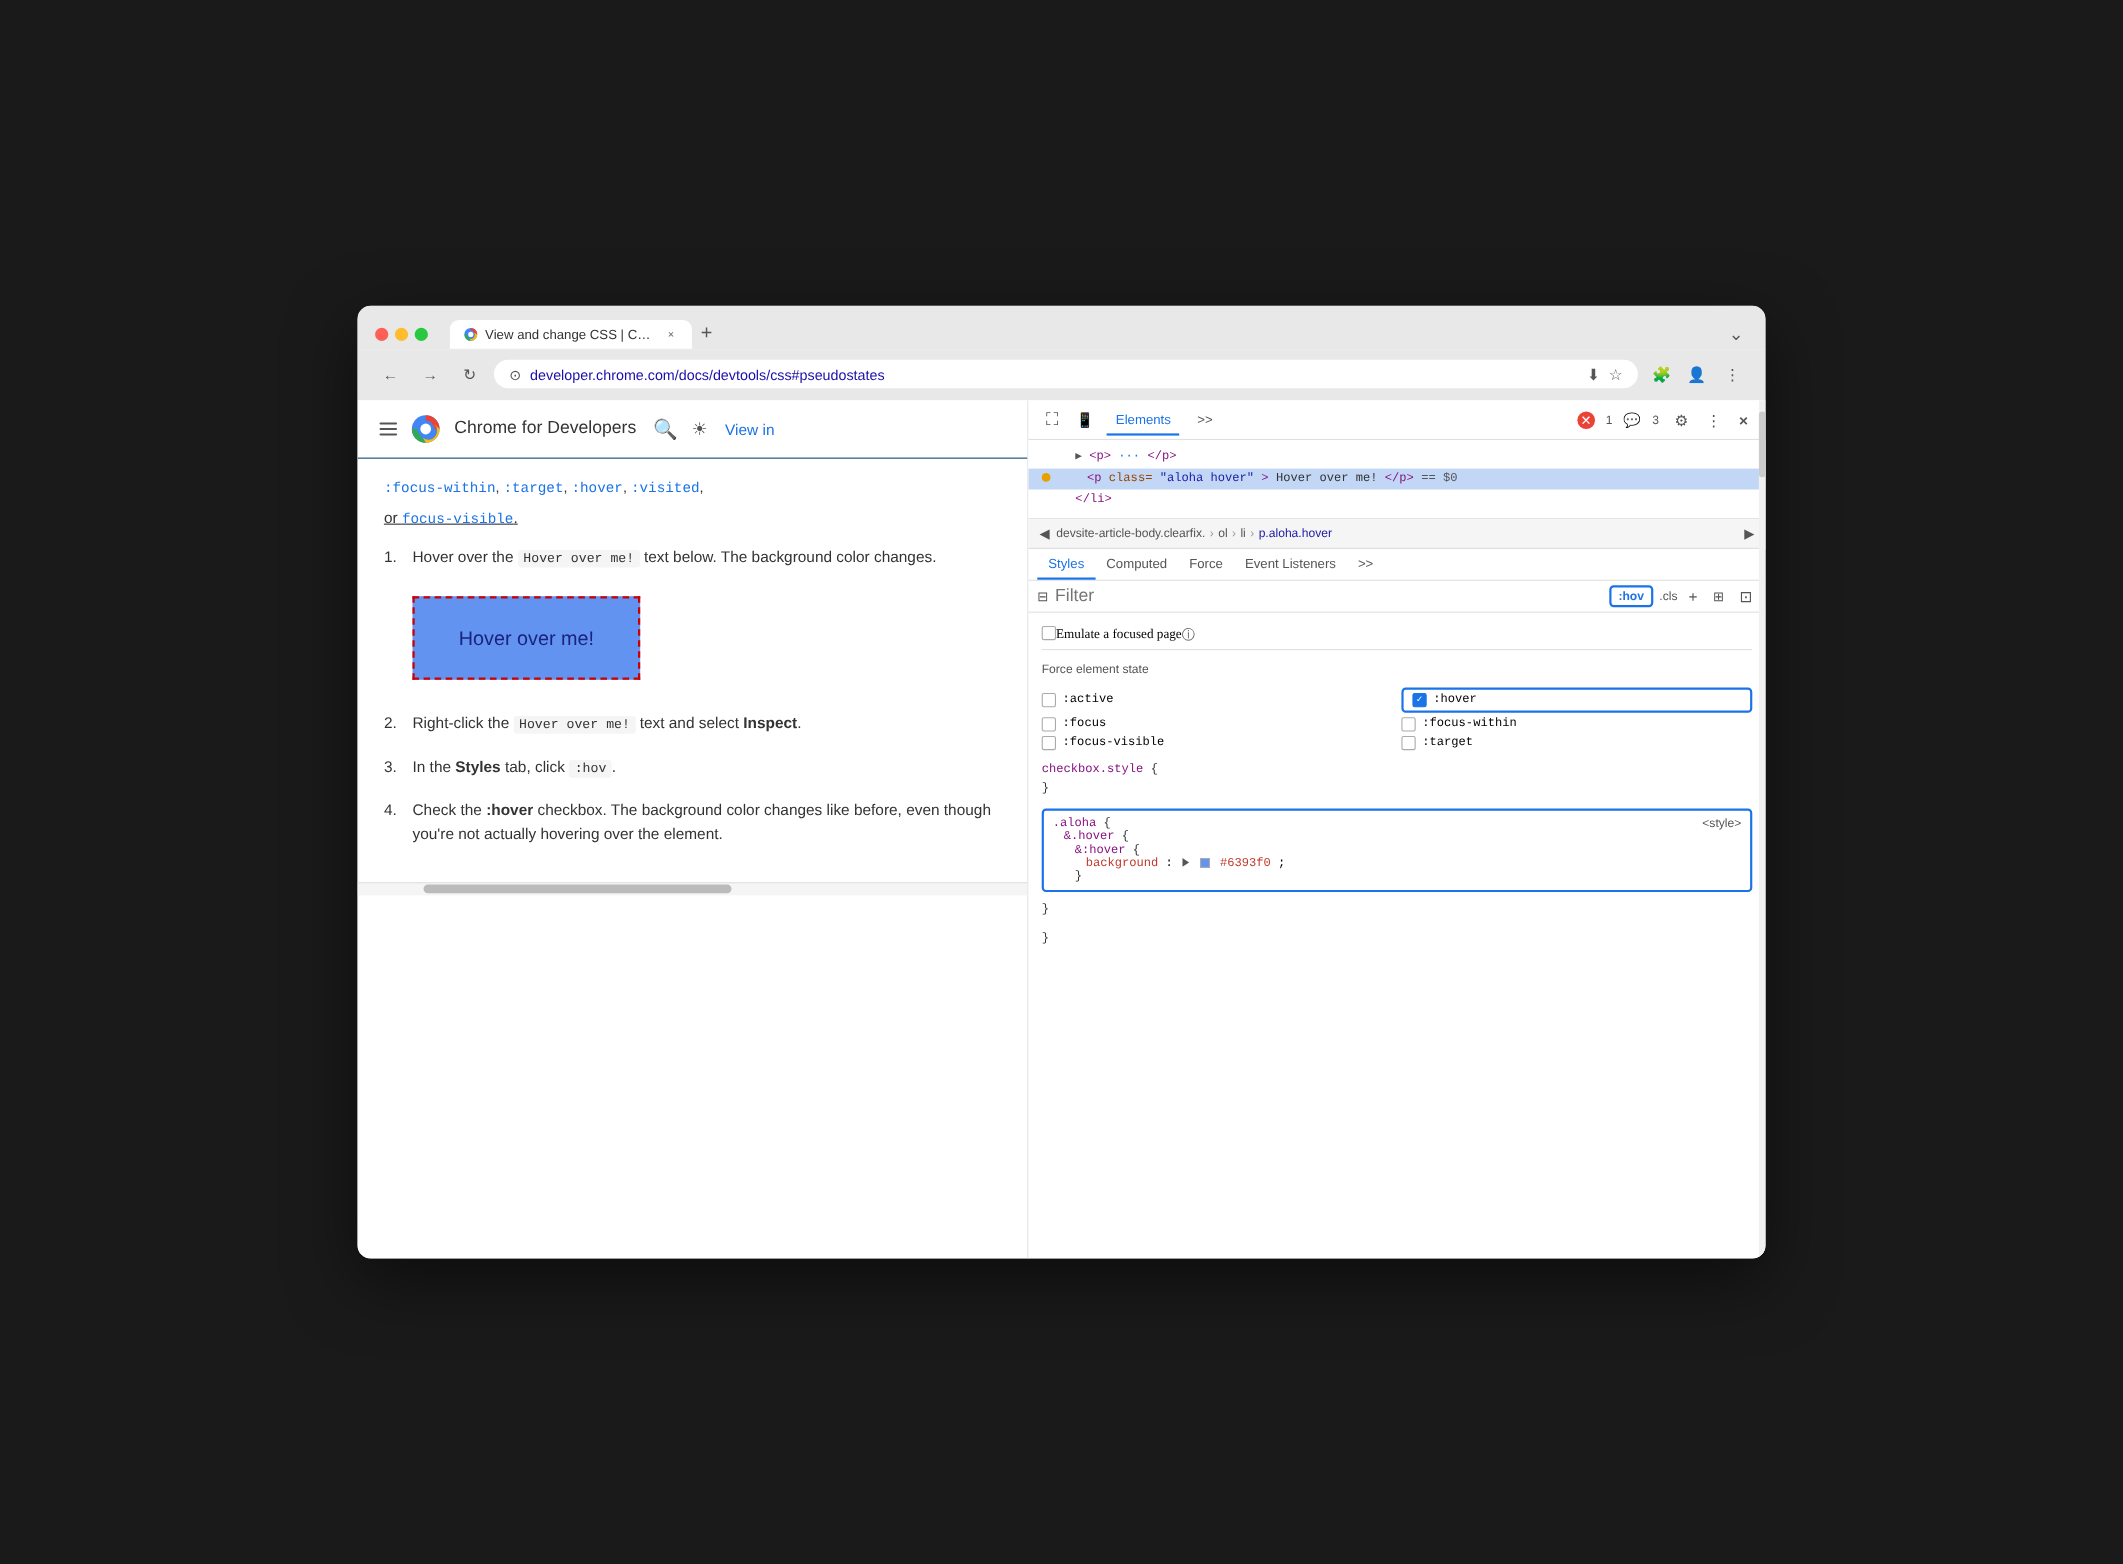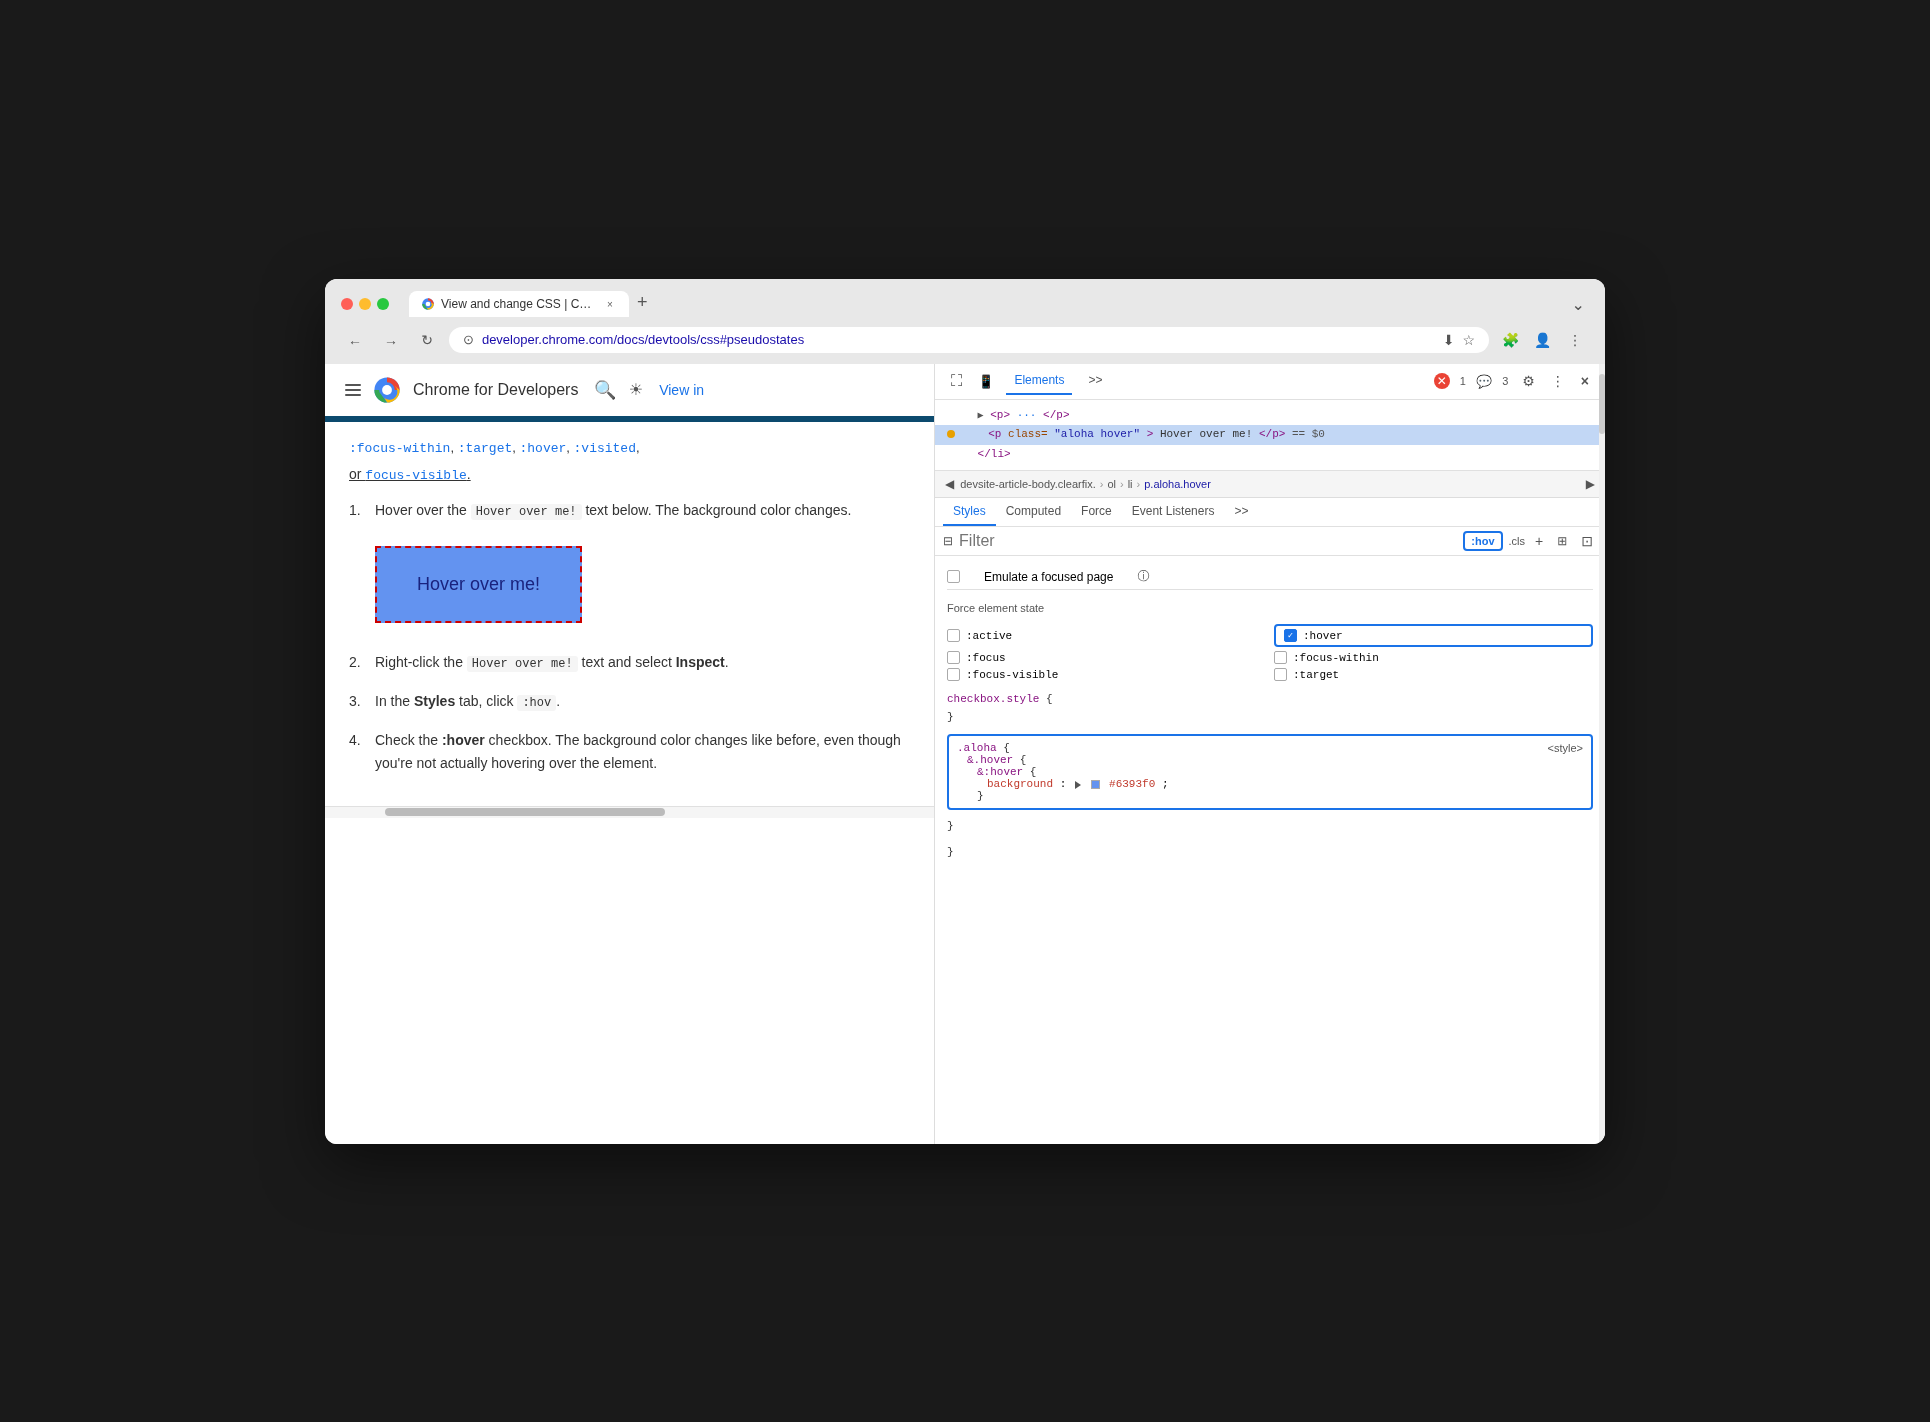--- a/index.html
+++ b/index.html
@@ -173,21 +173,21 @@
       background: #ffffff;
       overflow-y: auto;
       border-right: 1px solid #ddd;
     }
     
     .chrome-dev-header {
       display: flex;
       align-items: center;
       gap: 12px;
       padding: 12px 20px;
-      border-bottom: 6px solid #0c4a6e;
+      border-bottom: 1px solid #0c4a6e;
     }
     .hamburger {
       display: flex;
       flex-direction: column;
       gap: 3px;
       cursor: pointer;
     }
     .hamburger span {
       width: 16px;
       height: 2px;
@@ -459,26 +459,25 @@
     
     .styles-panel {
       flex: 1;
       overflow-y: auto;
       padding: 8px 12px;
       font-family: 'Courier New', monospace;
       font-size: 11px;
     }
     .emulate-row {
       display: flex;
-      align-items: center;
-      gap: 24px;
+      gap: 0;
       padding: 4px 0;
       border-bottom: 1px solid #e0e0e0;
       margin-bottom: 8px;
-      font-family: Liberation Sans, sans-serif;
+      font-family: Liberation Serif, serif;
       font-size: 12px;
     }
     .checkbox {
       width: 13px;
       height: 13px;
       border: 1px solid #aaa;
       border-radius: 2px;
       cursor: pointer;
       background: white;
     }

